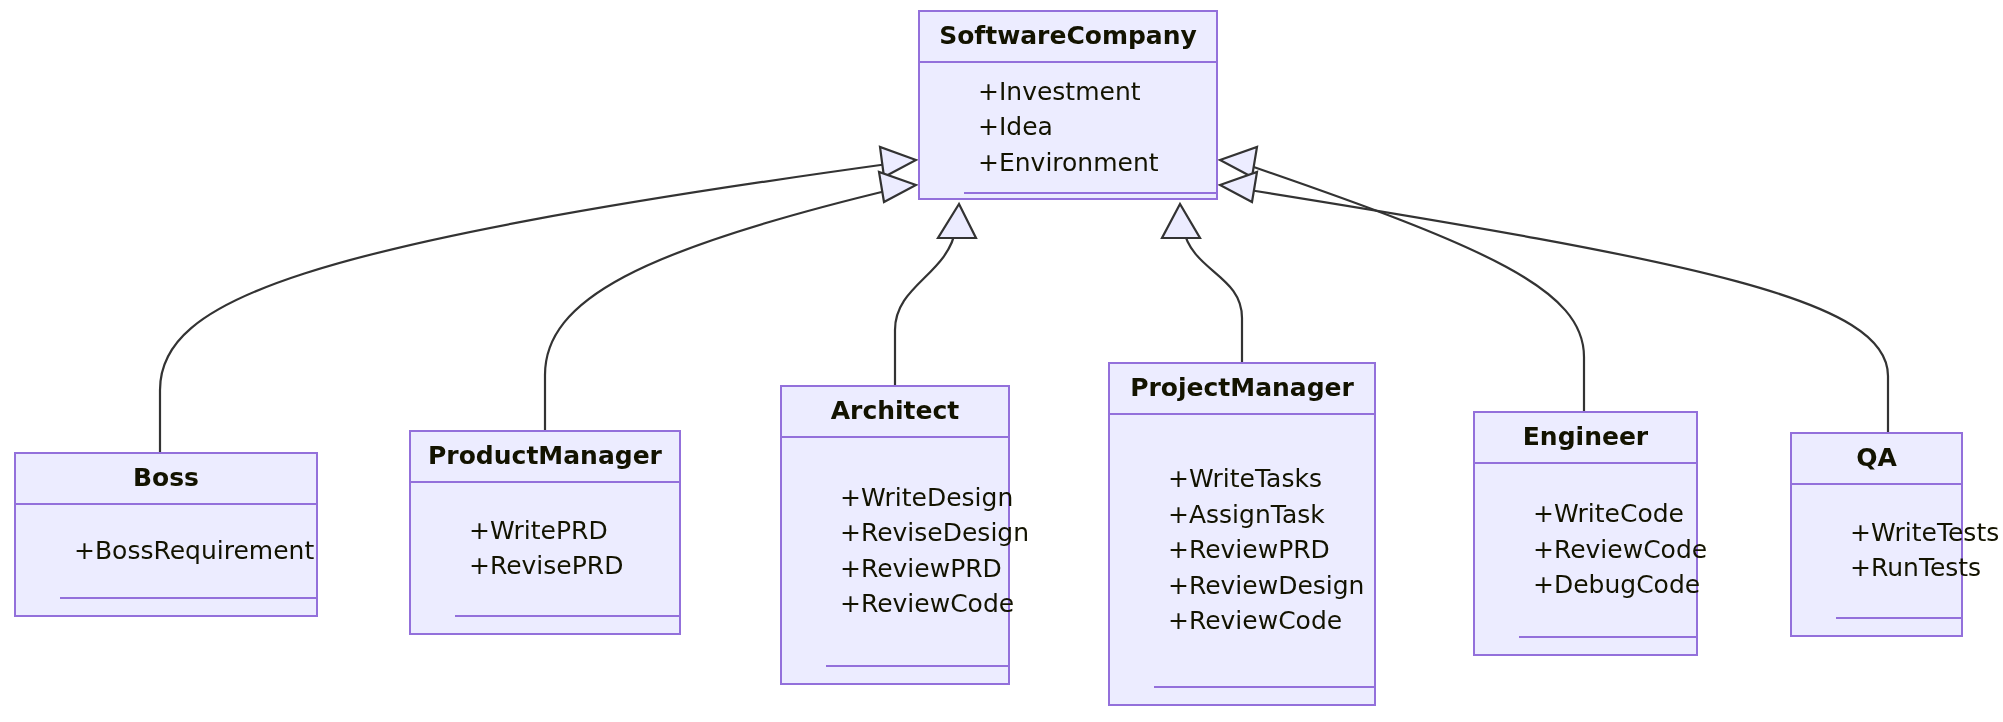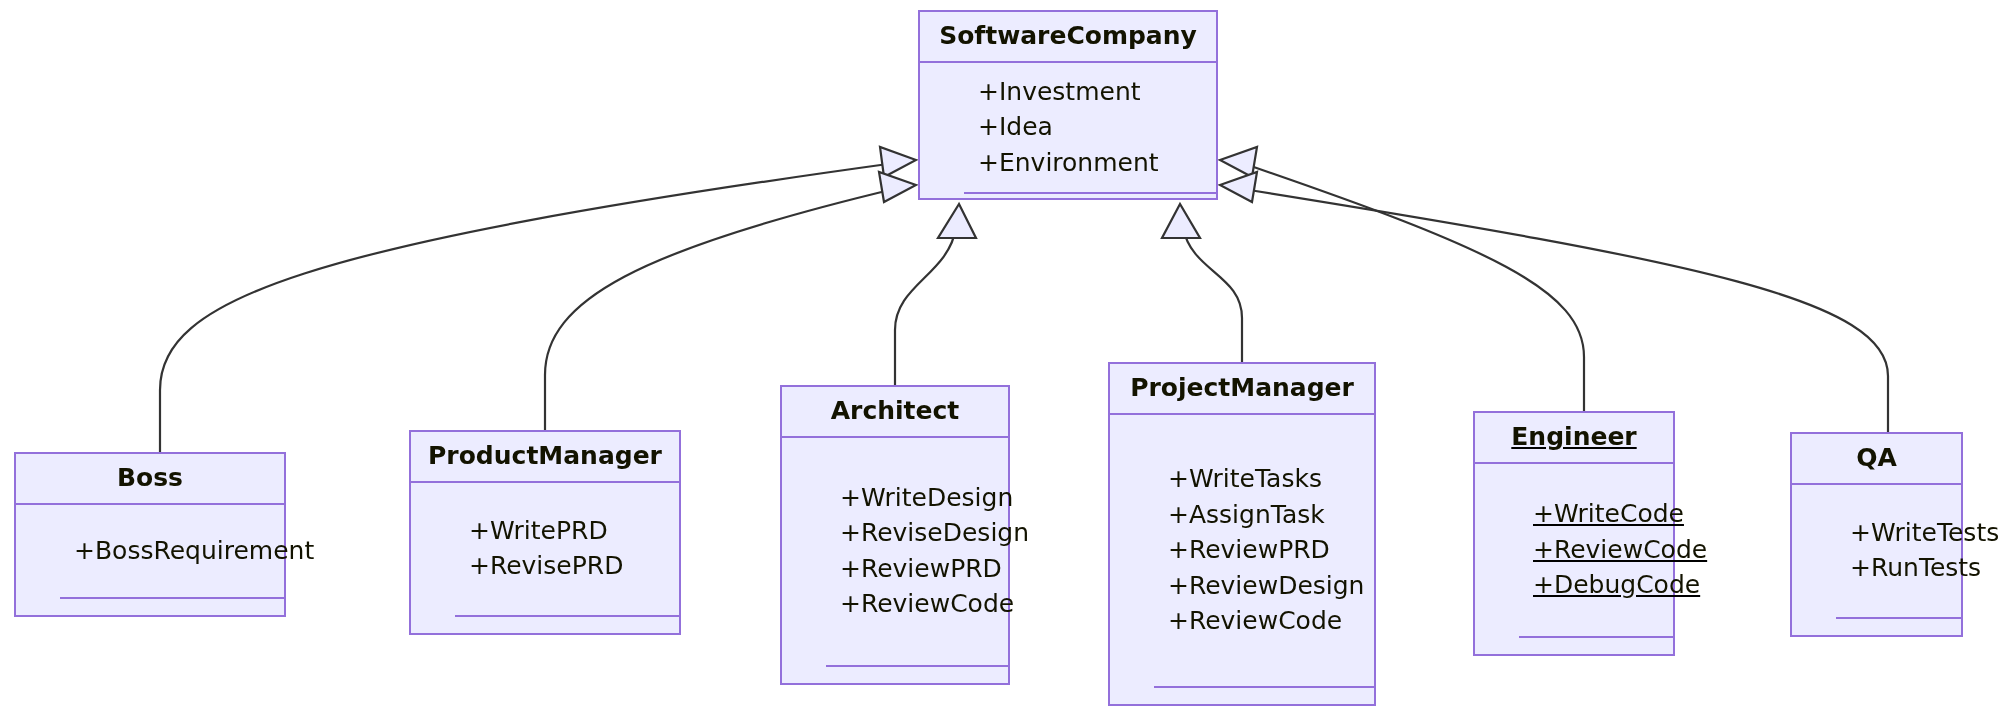--- a/index.html
+++ b/index.html
@@ -94,21 +94,21 @@
   <div class="uml-class" style="left:918px; top:10px; width:300px; height:190px;">
     <div class="class-title">SoftwareCompany</div>
     <div class="class-members">
       <div class="member">+Investment</div>
       <div class="member">+Idea</div>
       <div class="member">+Environment</div>
     </div>
     <div class="class-methods"></div>
   </div>
 
-  <div class="uml-class" style="left:14px; top:452px; width:272px; height:165px;">
+  <div class="uml-class" style="left:14px; top:452px; width:304px; height:165px;">
     <div class="class-title">Boss</div>
     <div class="class-members">
       <div class="member">+BossRequirement</div>
     </div>
     <div class="class-methods"></div>
   </div>
 
   <div class="uml-class" style="left:409px; top:430px; width:272px; height:205px;">
     <div class="class-title">ProductManager</div>
     <div class="class-members">
@@ -134,21 +134,21 @@
     <div class="class-members">
       <div class="member">+WriteTasks</div>
       <div class="member">+AssignTask</div>
       <div class="member">+ReviewPRD</div>
       <div class="member">+ReviewDesign</div>
       <div class="member">+ReviewCode</div>
     </div>
     <div class="class-methods"></div>
   </div>
 
-  <div class="uml-class" style="left:1473px; top:411px; width:202px; height:245px;text-decoration:underline;">
+  <div class="uml-class" style="left:1473px; top:411px; width:225px; height:245px;">
     <div class="class-title">Engineer</div>
     <div class="class-members">
       <div class="member">+WriteCode</div>
       <div class="member">+ReviewCode</div>
       <div class="member">+DebugCode</div>
     </div>
     <div class="class-methods"></div>
   </div>
 
   <div class="uml-class" style="left:1790px; top:432px; width:173px; height:205px;">

